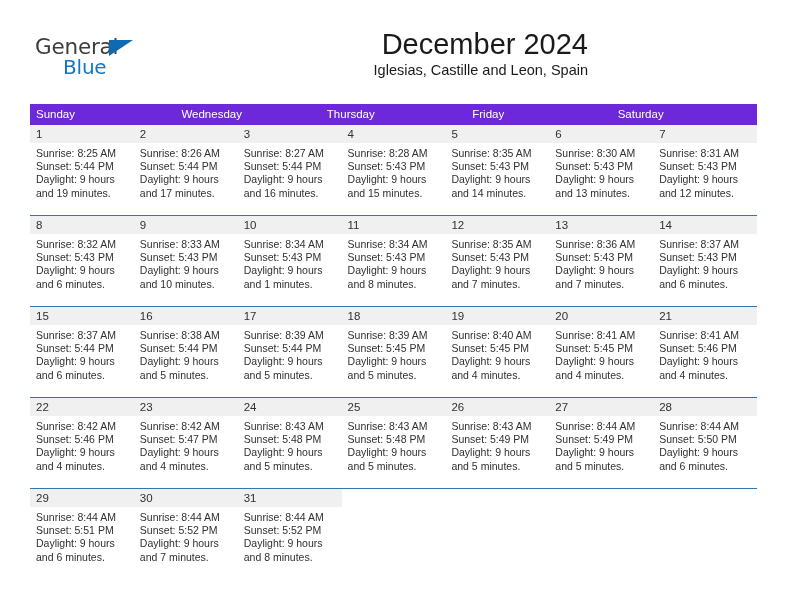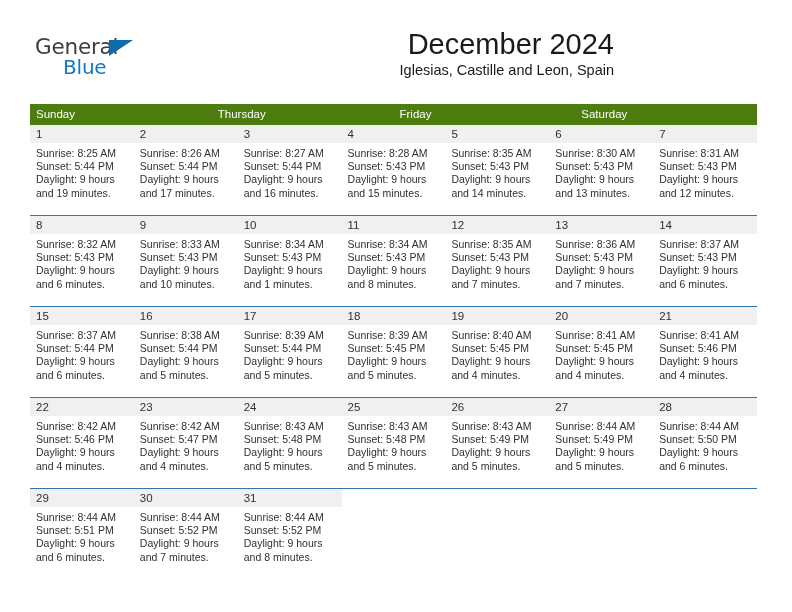--- a/index.html
+++ b/index.html
@@ -64,21 +64,21 @@
     top: 21px;
     font-size: 20px;
     letter-spacing: -0.2px;
     color: #1178c6;
     font-family: "DejaVu Sans", sans-serif;
     line-height: 1;
   }
 
   .title-block {
     position: absolute;
-    right: 20px;
+    right: 46px;
     top: 28px;
     text-align: right;
   }
   .cal-title {
     font-size: 29px;
     color: #1a1a1a;
     line-height: 1.15;
     white-space: nowrap;
   }
   .cal-subtitle {
@@ -92,21 +92,21 @@
   
   .calendar {
     position: absolute;
     left: 30px;
     top: 104px;
     width: 727px;
   }
 
   .weekday-row {
     display: flex;
-    background: #4d7c0f;
+    background: #6d28d9;
   }
   .weekday-cell {
     flex: 1 1 0;
     min-width: 0;
     height: 21px;
     line-height: 21px;
     padding-left: 6px;
     box-sizing: border-box;
     font-size: 11.5px;
     color: #ffffff;
@@ -174,20 +174,21 @@
     <div class="title-block">
       <div class="cal-title">December 2024</div>
       <div class="cal-subtitle">Iglesias, Castille and Leon, Spain</div>
     </div>
 
   </div>
 
   <div class="calendar">
     <div class="weekday-row">
         <div class="weekday-cell">Sunday</div>
+        <div class="weekday-cell">Wednesday</div>
         <div class="weekday-cell">Thursday</div>
         <div class="weekday-cell">Friday</div>
         <div class="weekday-cell">Saturday</div>
       </div>
     <div>
         <div class="week-row first">
           <div class="day-cell">
             <div class="day-num-band">1</div>
             <div class="day-body">
               <div>Sunrise: 8:25 AM</div>

